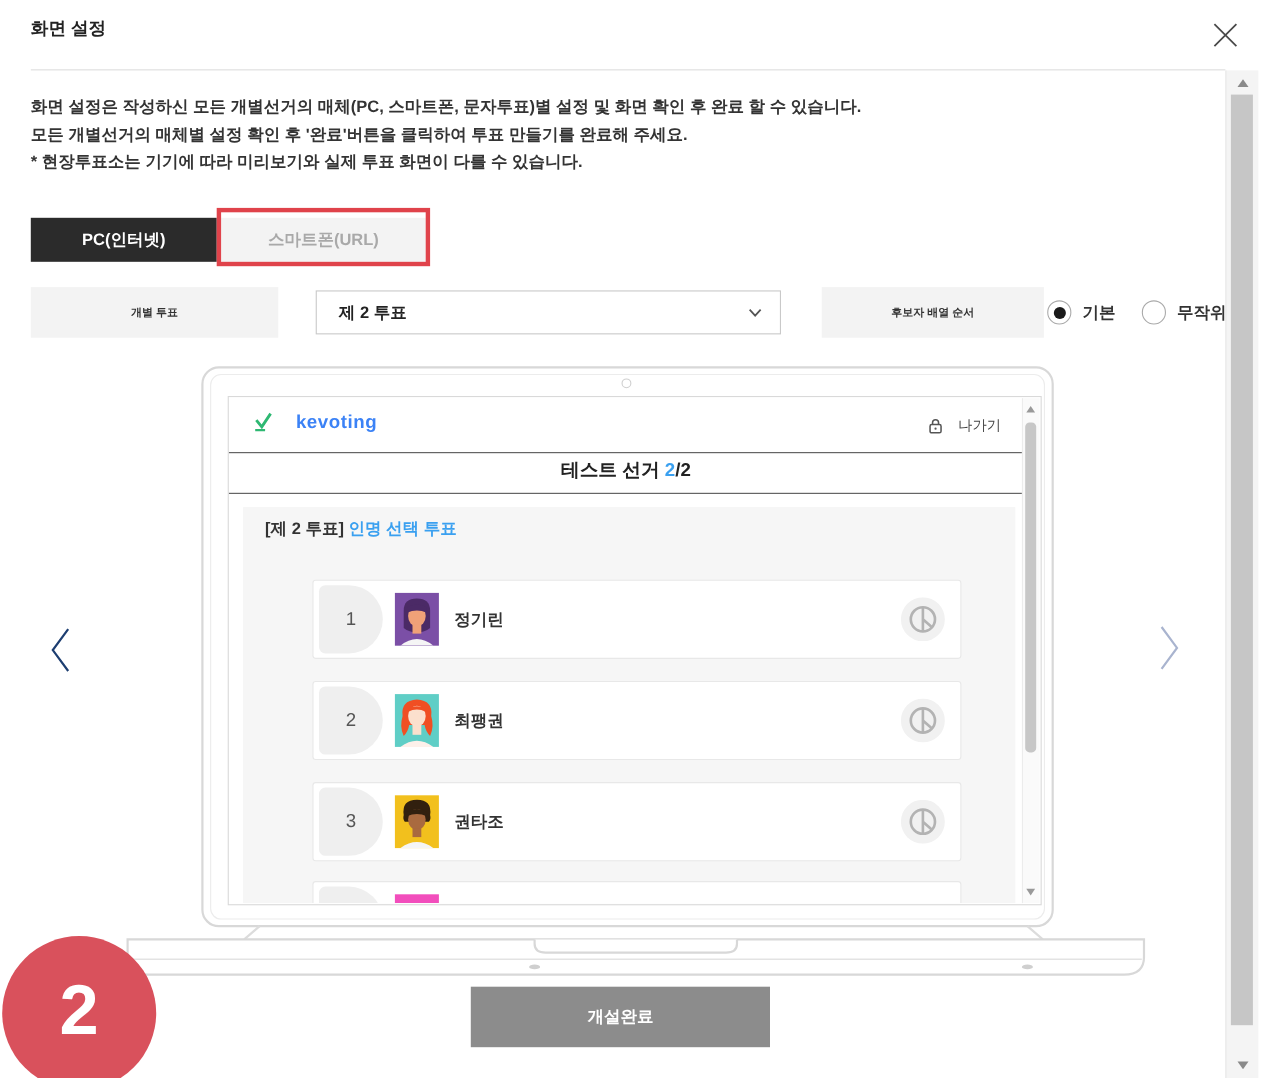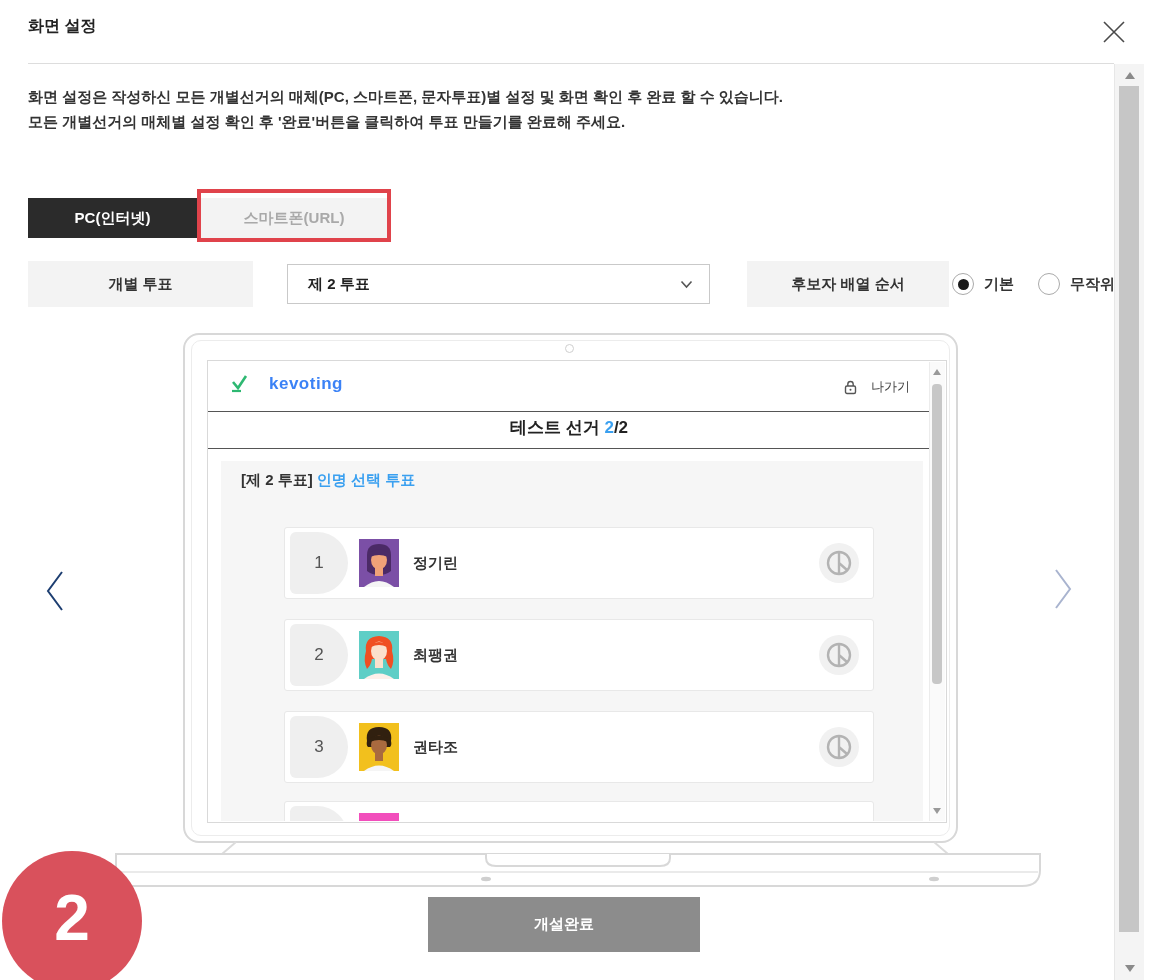--- a/index.html
+++ b/index.html
@@ -17,21 +17,21 @@
 
   
   .tab{top:198px;height:40px;display:flex;align-items:center;justify-content:center;
        font-size:15px;font-weight:bold;box-sizing:border-box;}
   #tab-pc{left:28px;width:169px;color:#ffffff;}
   #tab-phone{left:201px;width:186px;background:#f3f3f3;color:#a9a9a9;}
   #tab-annotation{left:197px;top:189px;width:194px;height:53px;border:4px solid #e0434b;box-sizing:border-box;}
 
   
   .cell{top:261px;height:46px;background:#f3f3f3;display:flex;align-items:center;justify-content:center;
-        font-size:15px;font-weight:bold;color:#333;}
+        font-size:10px;font-weight:bold;color:#333;}
   #cell-ballot{left:28px;width:225px;}
   #cell-order{left:747px;width:202px;}
   #dropdown{left:287px;top:264px;width:423px;height:40px;border:1px solid #c9c9c9;box-sizing:border-box;
             background:#fff;display:flex;align-items:center;font-size:15px;font-weight:bold;color:#222;
             padding:0 16px 0 20px;cursor:pointer;}
   #dropdown .grow{flex:1;}
   #dd-chevron{font-size:13px;color:#555;font-weight:normal;}
   .radio-group{left:952px;top:261px;height:46px;display:flex;align-items:center;gap:10px;font-size:15px;font-weight:bold;}
   .radio{width:20px;height:20px;border:1px solid #aaa;border-radius:50%;background:#fff;
          display:flex;align-items:center;justify-content:center;cursor:pointer;}
@@ -98,20 +98,21 @@
   <div class="abs" id="modal-title">화면 설정</div>
   <div class="abs" id="close-btn">
     <svg width="28" height="28" viewBox="0 0 28 28">
         <path d="M4 4 L24 24 M24 4 L4 24" stroke="#4a4a4a" stroke-width="1.6" fill="none"></path>
       </svg>
   </div>
   <div class="abs" id="top-divider"></div>
 
   <div class="abs intro-line" style="top:88px;">화면 설정은 작성하신 모든 개별선거의 매체(PC, 스마트폰, 문자투표)별 설정 및 화면 확인 후 완료 할 수 있습니다.</div>
   <div class="abs intro-line" style="top:113px;">모든 개별선거의 매체별 설정 확인 후 '완료'버튼을 클릭하여 투표 만들기를 완료해 주세요.</div>
+  <div class="abs intro-line" style="top:138px;">* 현장투표소는 기기에 따라 미리보기와 실제 투표 화면이 다를 수 있습니다.</div>
 
   <div class="abs tab" id="tab-pc" style="background-color: rgb(43, 43, 43);">
     <span>PC(인터넷)</span>
   </div>
   <div class="abs tab" id="tab-phone">
     <span>스마트폰(URL)</span>
   </div>
   <div class="abs" id="tab-annotation" style="border-color: rgb(224, 67, 75);"></div>
 
   <div class="abs cell" id="cell-ballot">

